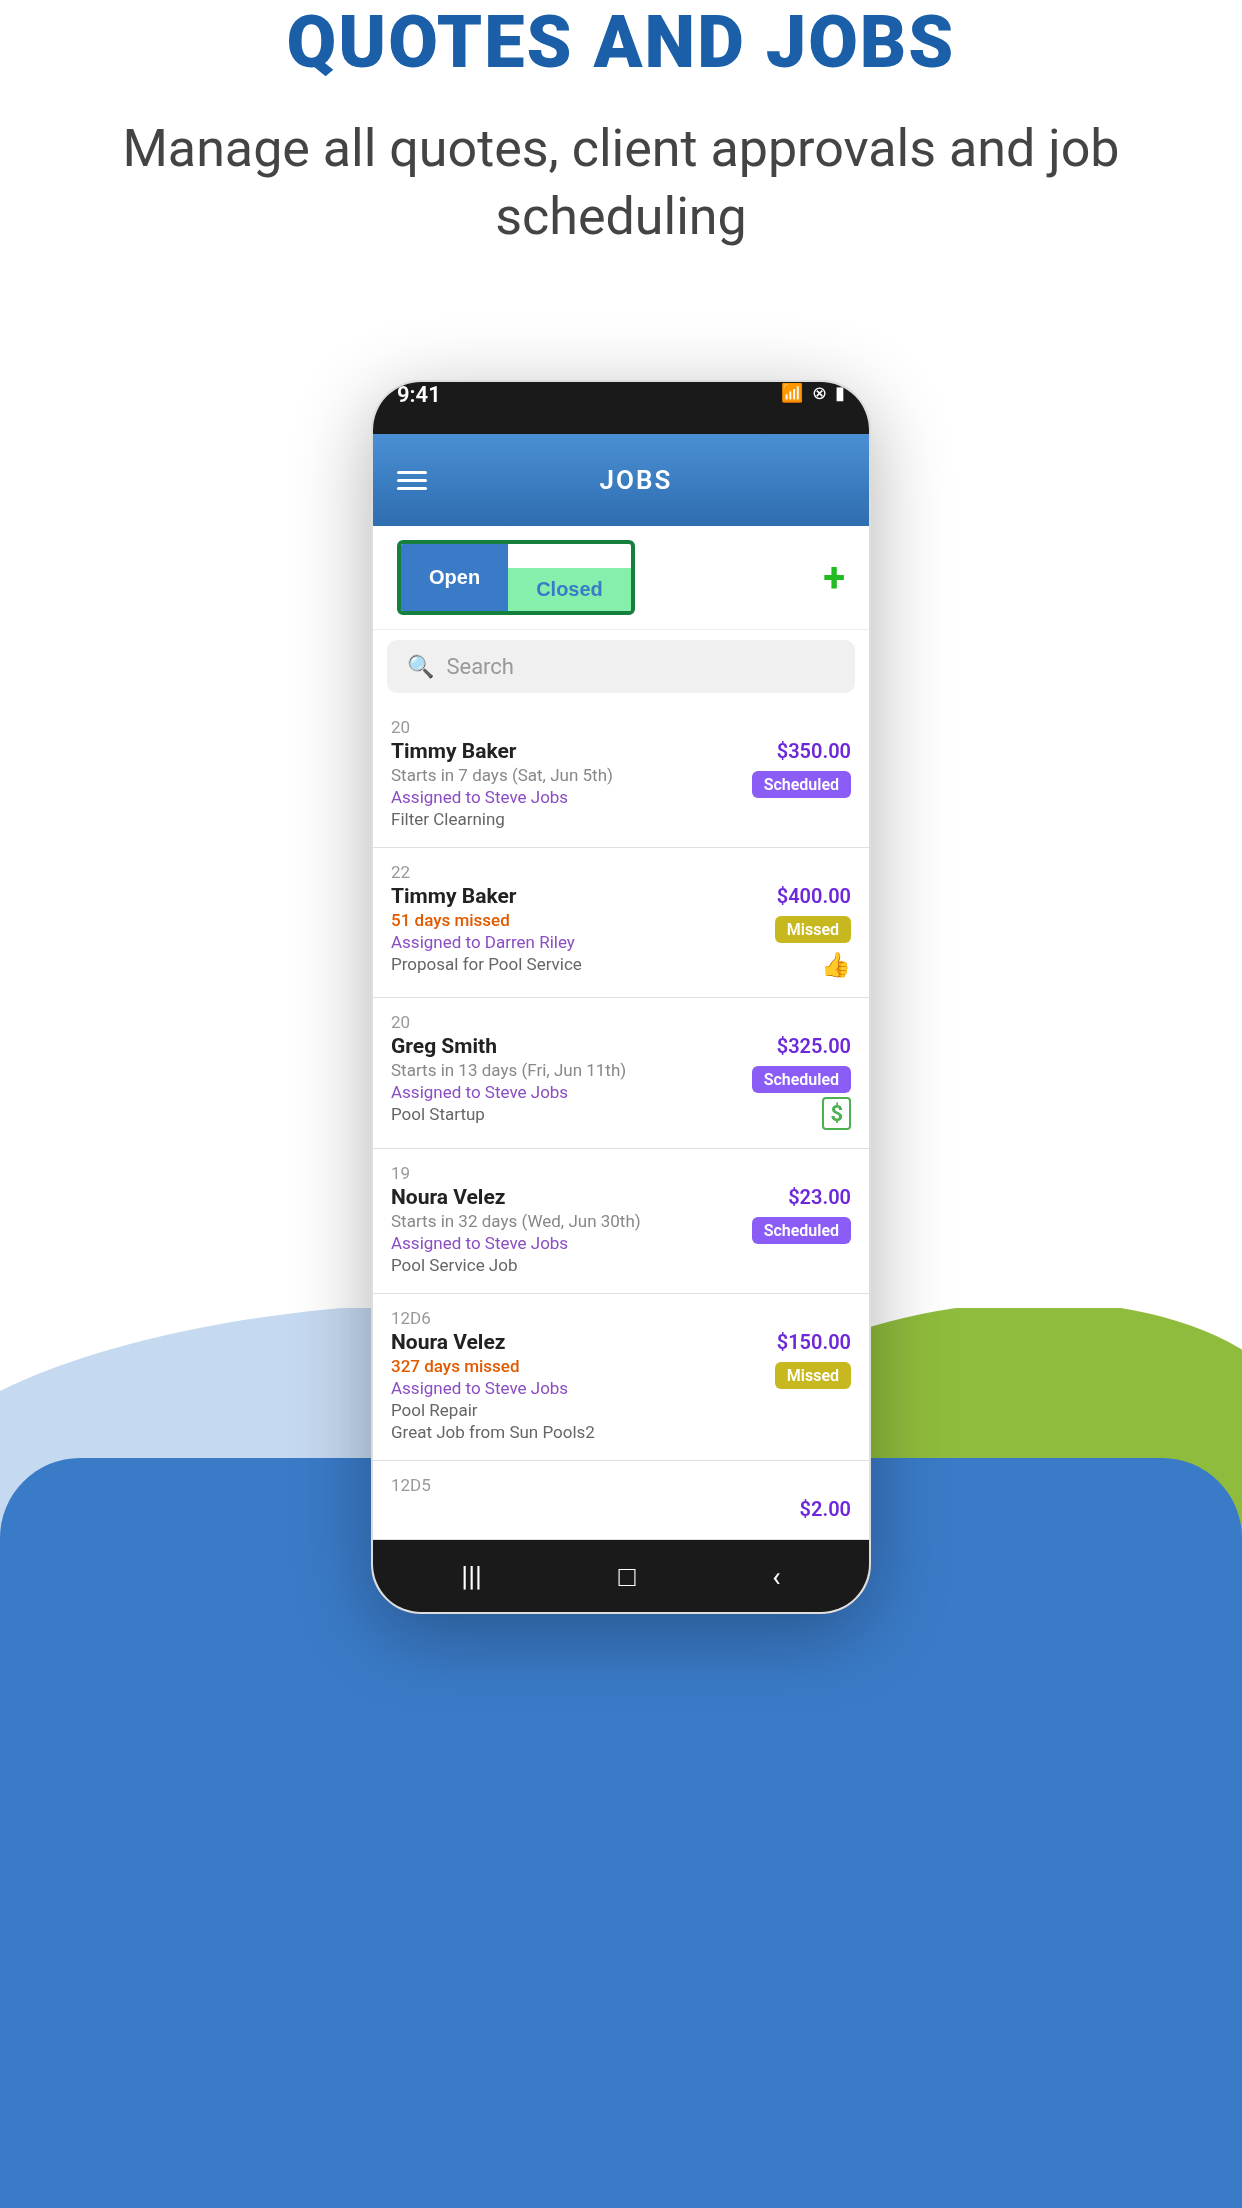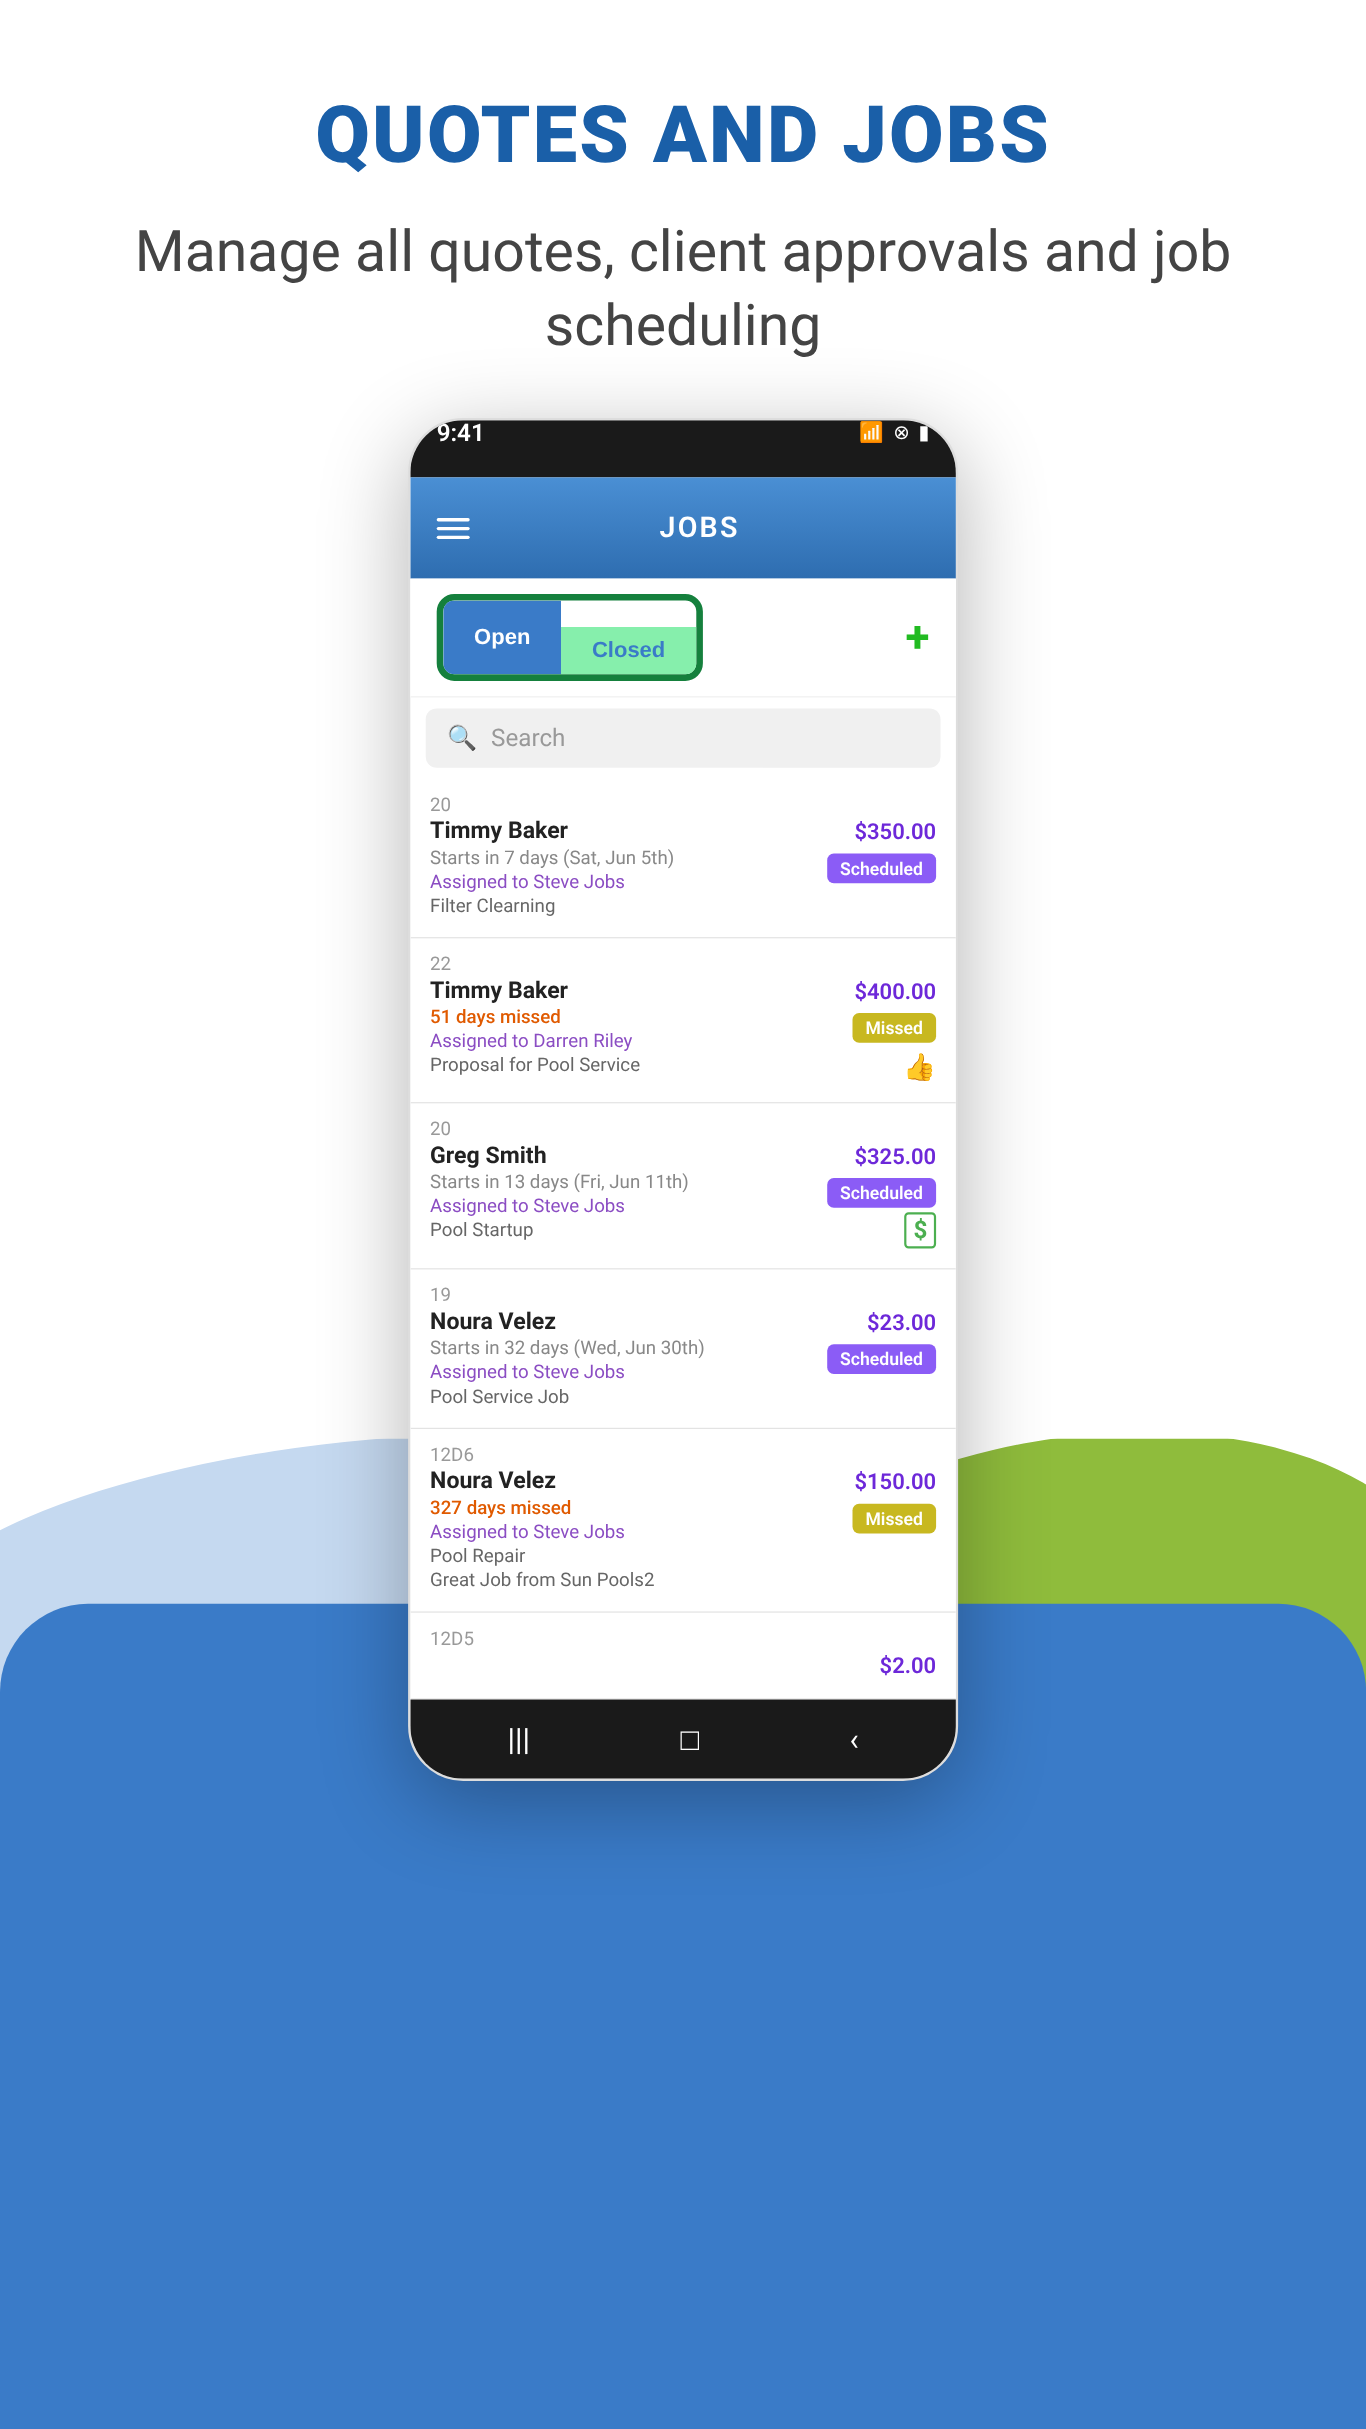--- a/index.html
+++ b/index.html
@@ -16,21 +16,20 @@
     .page-bg {
       position: absolute;
       top: 0; left: 0; right: 0; bottom: 0;
       background: white;
       display: flex;
       flex-direction: column;
       align-items: center;
     }
 
     .page-title {
-      margin-top: 80px;
       font-size: 72px;
       font-weight: 900;
       color: #1a5fa8;
       text-align: center;
       letter-spacing: 2px;
     }
 
     .page-subtitle {
       margin-top: 30px;
       font-size: 52px;
@@ -163,22 +162,22 @@
       background: white;
       padding: 14px 24px;
       display: flex;
       align-items: center;
       justify-content: space-between;
       border-bottom: 1px solid #eee;
     }
 
     .tab-group {
       display: flex;
-      border: 6px solid #15803d;
-      border-radius: 16px;
+      border: 4px solid #15803d;
+      border-radius: 6px;
       overflow: hidden;
     }
 
     .tab-btn {
       padding: 10px 28px;
       font-size: 20px;
       font-weight: 600;
       cursor: pointer;
       border: none;
       outline: none;

